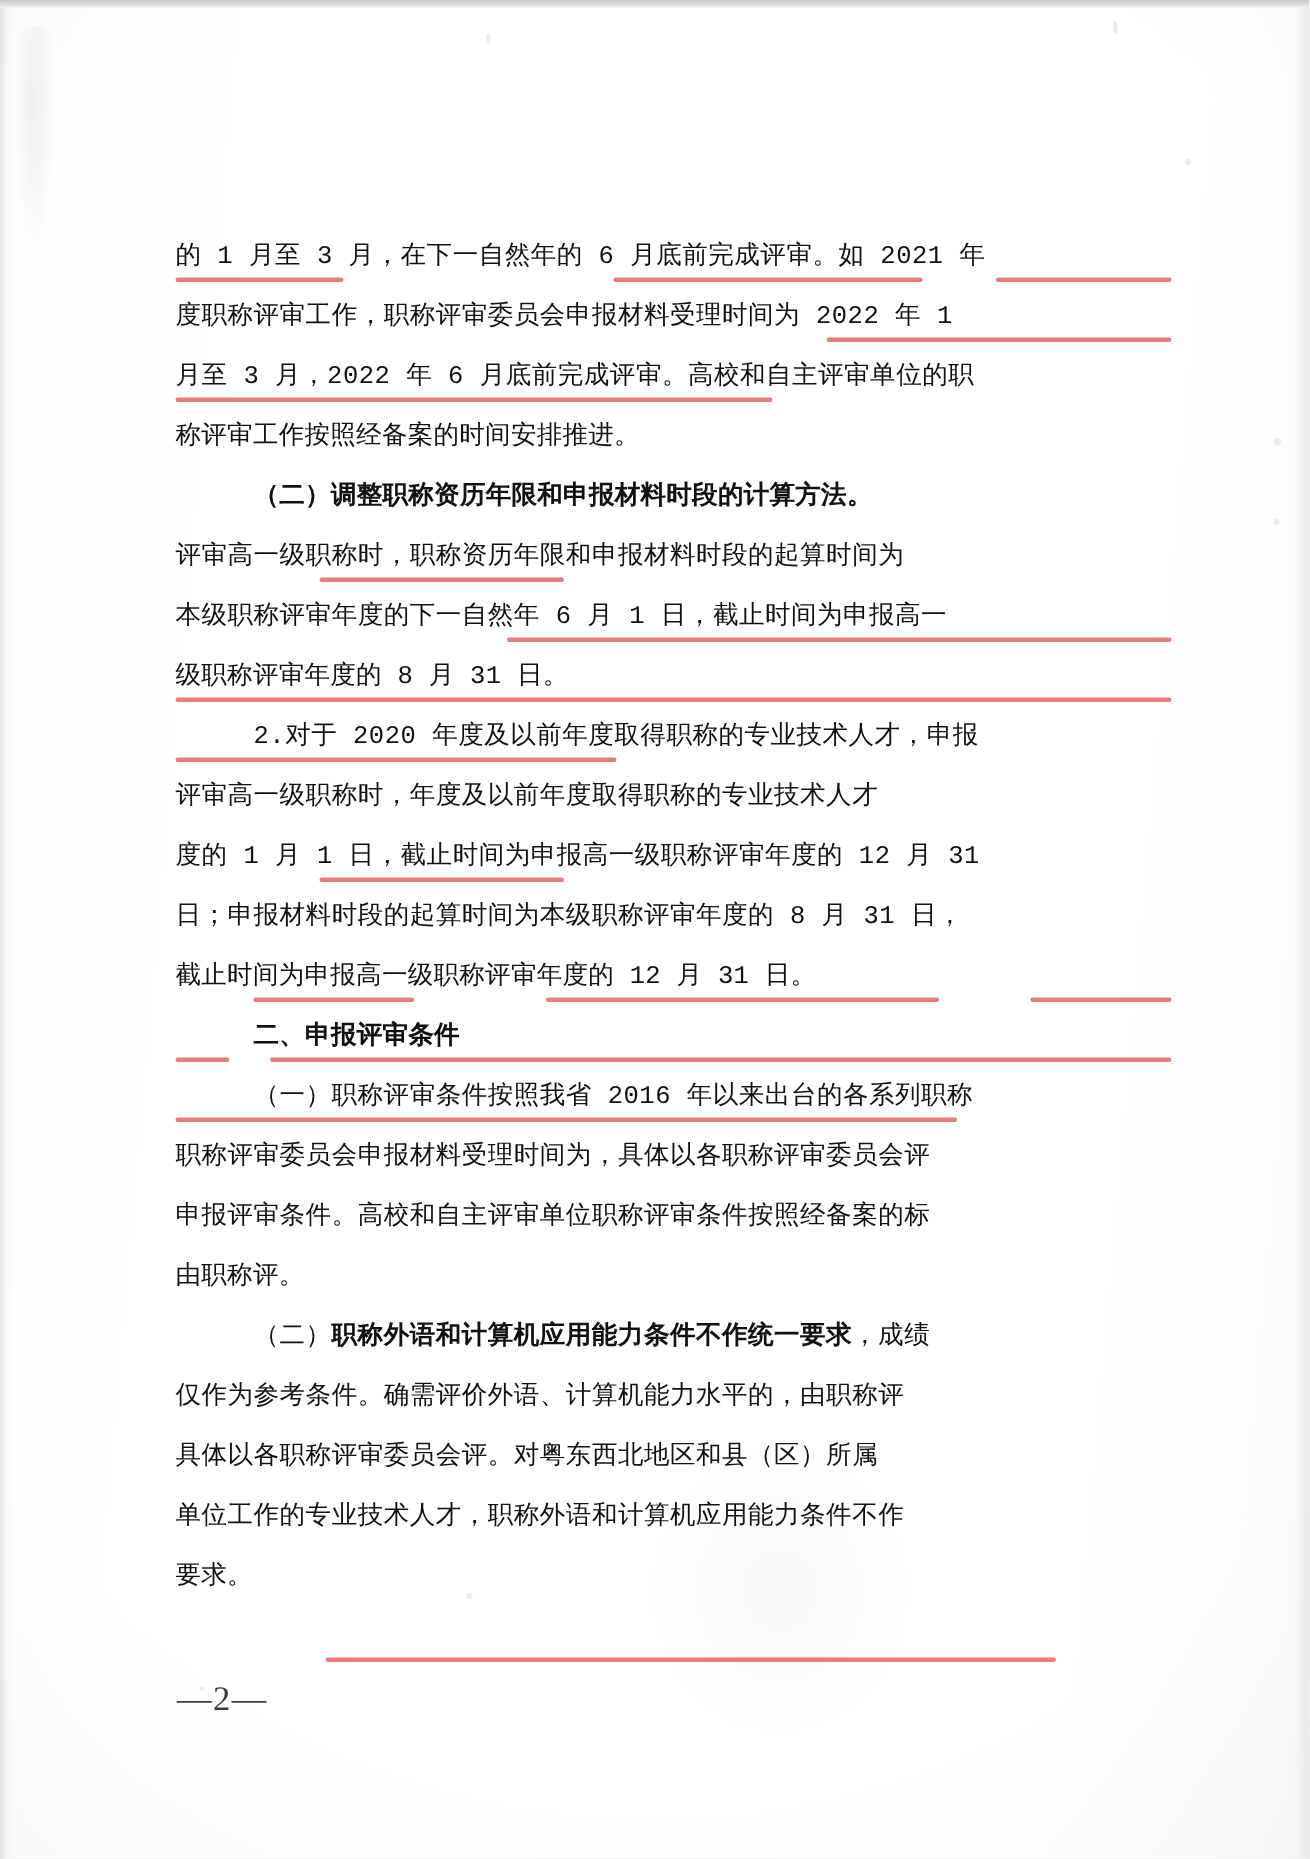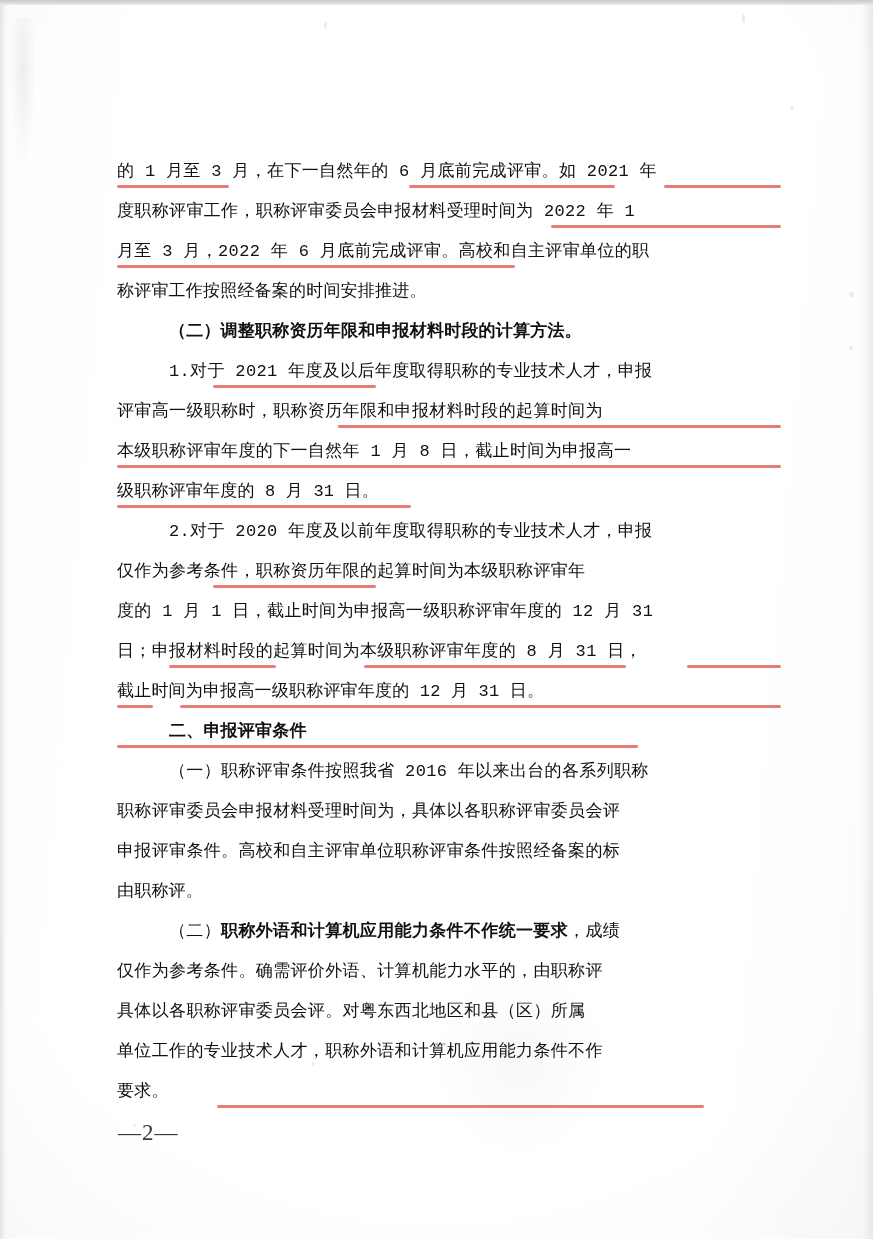--- a/index.html
+++ b/index.html
@@ -141,29 +141,28 @@
       <div class="line spread">度职称评审工作，职称评审委员会申报材料受理时间为 2022 年 1</div>
       <div class="line spread">月至 3 月，2022 年 6 月底前完成评审。高校和自主评审单位的职</div>
       <div class="line">称评审工作按照经备案的时间安排推进。</div>
     </div>
 
     <div class="para">
       <div class="line bold indent2">（二）调整职称资历年限和申报材料时段的计算方法。</div>
     </div>
 
     <div class="para">
-      <div class="line spread indent2">1.对于 2021 年度及以后年度取得职称的专业技术人才，申报</div>
       <div class="line spread">评审高一级职称时，职称资历年限和申报材料时段的起算时间为</div>
-      <div class="line spread">本级职称评审年度的下一自然年 1 月 8 日，截止时间为申报高一</div>
+      <div class="line spread">本级职称评审年度的下一自然年 6 月 1 日，截止时间为申报高一</div>
       <div class="line">级职称评审年度的 8 月 31 日。</div>
     </div>
 
     <div class="para">
       <div class="line spread indent2">2.对于 2020 年度及以前年度取得职称的专业技术人才，申报</div>
-      <div class="line spread">仅作为参考条件，职称资历年限的起算时间为本级职称评审年</div>
+      <div class="line spread">评审高一级职称时，年度及以前年度取得职称的专业技术人才</div>
       <div class="line spread">度的 1 月 1 日，截止时间为申报高一级职称评审年度的 12 月 31</div>
       <div class="line spread">日；申报材料时段的起算时间为本级职称评审年度的 8 月 31 日，</div>
       <div class="line">截止时间为申报高一级职称评审年度的 12 月 31 日。</div>
     </div>
 
     <div class="para">
       <div class="line bold indent2">二、申报评审条件</div>
     </div>
 
     <div class="para">

